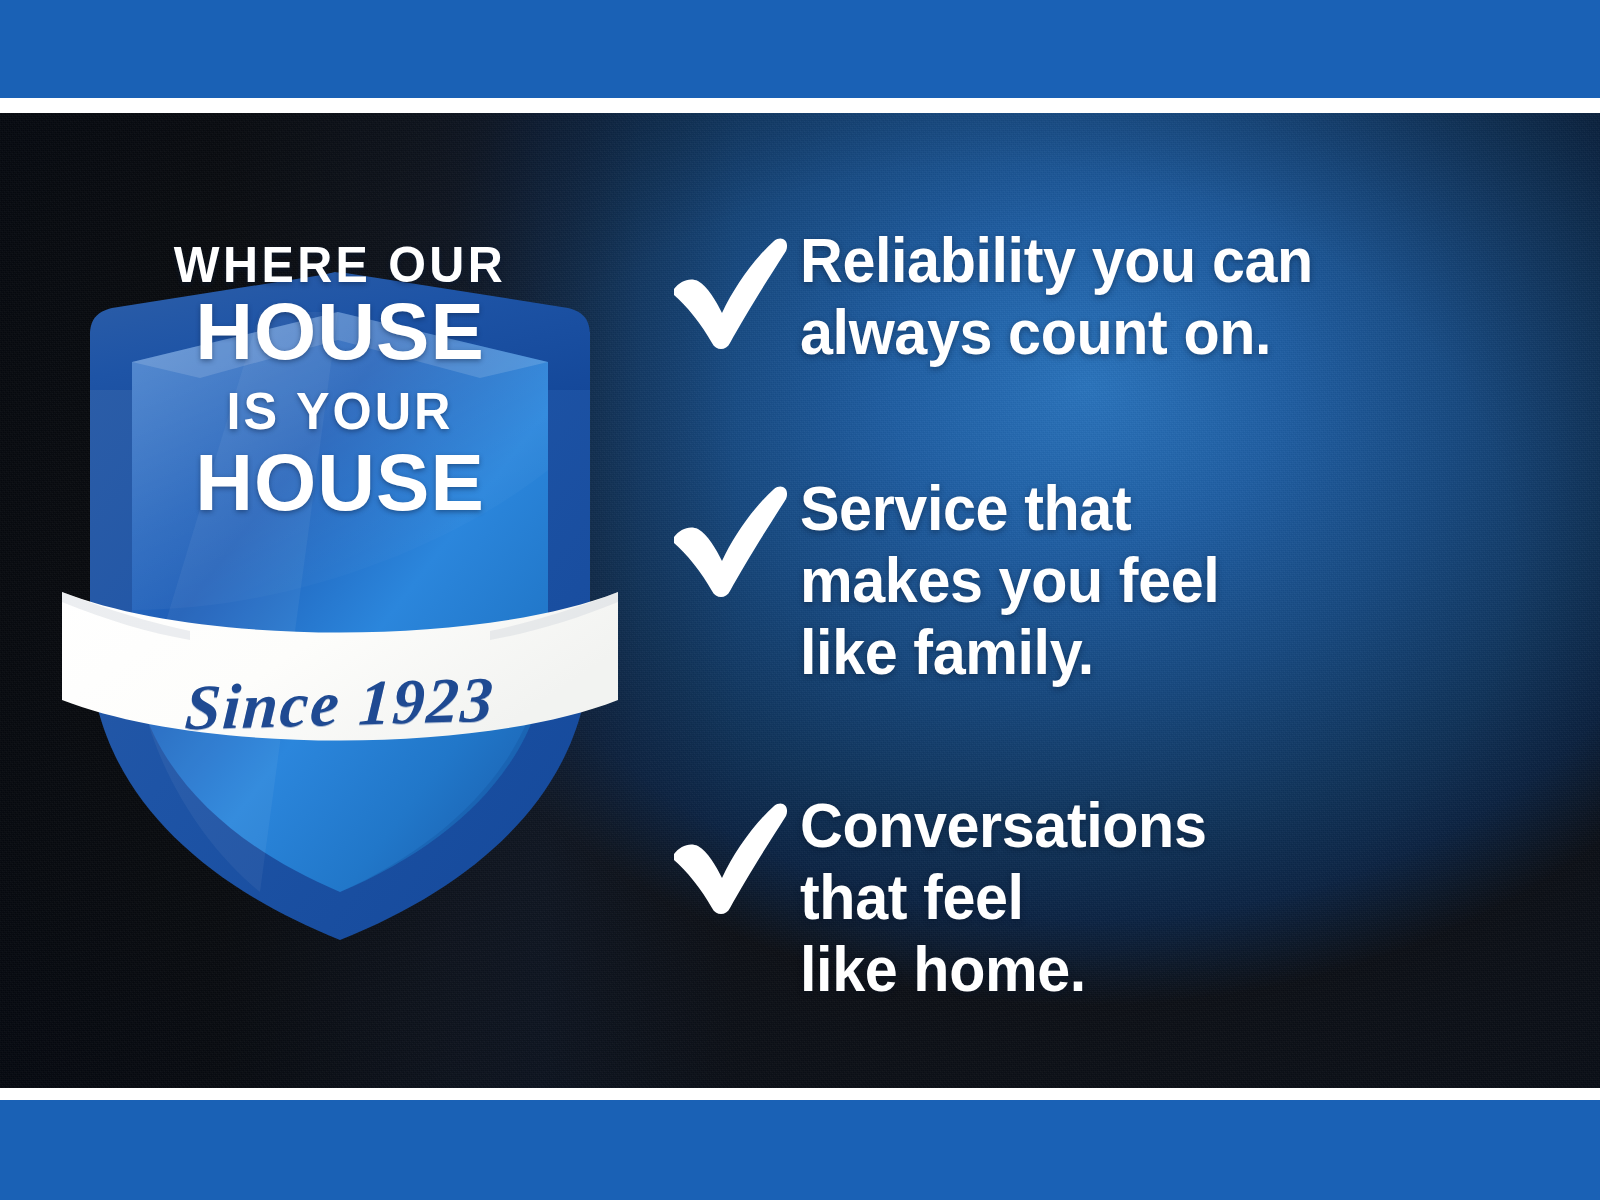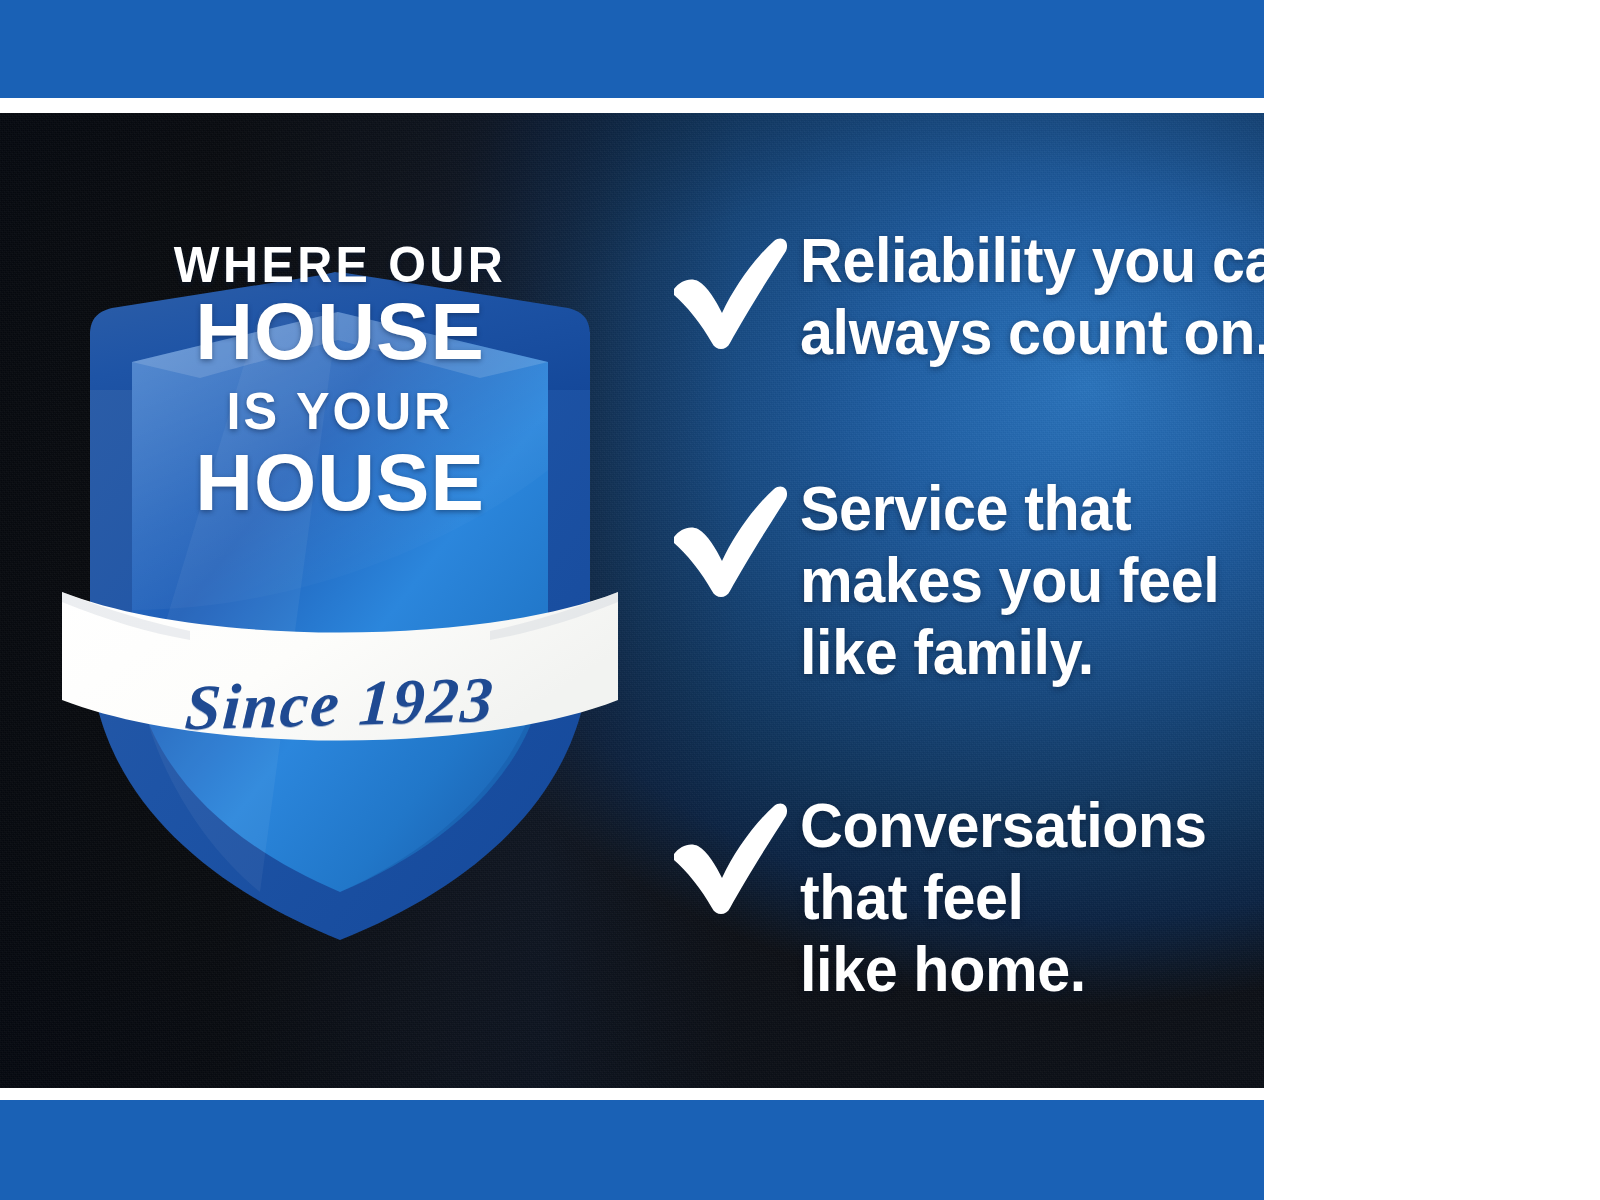--- a/index.html
+++ b/index.html
@@ -1,21 +1,21 @@
 <!DOCTYPE html>
 <html><head>
 <meta charset="utf-8">
 <title>Where Our House Is Your House</title>
 <style>
   html,body{margin:0;padding:0;background:#ffffff;}
   *{box-sizing:border-box;}
 
   .canvas{
     position:relative;
-    width:1264px;height:1200px;
+    width:1600px;height:1200px;
     overflow:hidden;
     background:#ffffff;
     font-family:"Liberation Sans", sans-serif;
   }
 
   
   .bar-top{
     position:absolute;left:0;top:0;width:1600px;height:98px;
     background:#1A61B5;
   }

